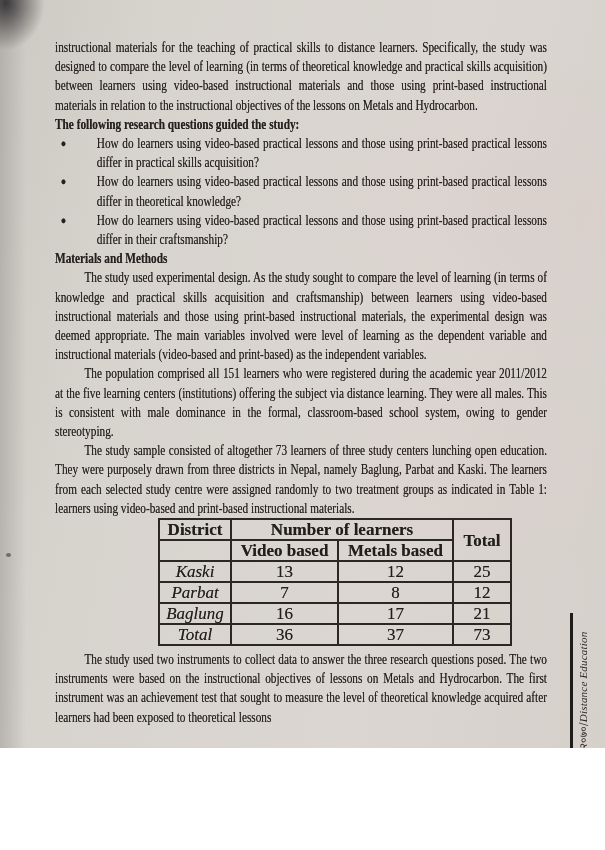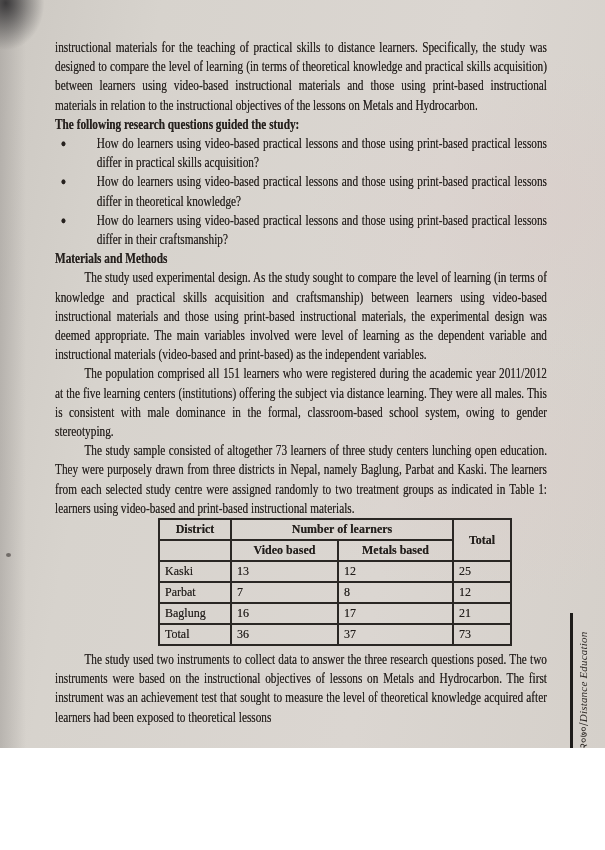--- a/index.html
+++ b/index.html
@@ -31,31 +31,31 @@
   .hd{ font-weight:bold; margin:0; text-align:left; }
   .rq{ display:flex; margin:0; }
   .rq .mark{ flex:0 0 44px; padding-left:7px; font-size:11px; line-height:19.2px; }
   .rq .txt{ flex:1; text-align:justify; }
   .tbl-caption{
     width:336px; margin:3px 0 2px 103px; text-align:center; font-weight:bold;
     font-size:13.6px; line-height:18px;
   }
   table.samples{
     margin-left:103px; border-collapse:collapse; table-layout:fixed;
-    font-size:12px; color:#221e1b;
+    font-size:17px; color:#221e1b;
   }
   table.samples th, table.samples td{
     border:2px solid #2a2724; padding:0 5px; height:19px; line-height:17px;
     overflow:hidden; white-space:nowrap;
   }
   th.c-district{ width:60px; }  th.c-video{ width:95px; }
   th.c-audio{ width:103px; }    th.c-total{ width:46px; }
   .th-txt{ font-weight:bold; text-align:center; }
-  td.dname{ text-align:left; padding-left:8px; }
-  td.num{ }
+  td.dname{ text-align:center; padding-left:8px;font-style:italic; }
+  td.num{ text-align:center; }
   .after-table{ margin-top:4px; }
   .footer-rule-left{
     position:absolute; left:0; top:812px; width:255px; height:4px;
     background:#5a5854; border-bottom:4px solid transparent;
     box-shadow:0 7px 0 -5px #35322e;
   }
   .footer-rule-left-ext{
     position:absolute; left:0; top:820px; width:232px; height:1.5px; background:#3a3733;
   }
   .footer-rule-right-top{

